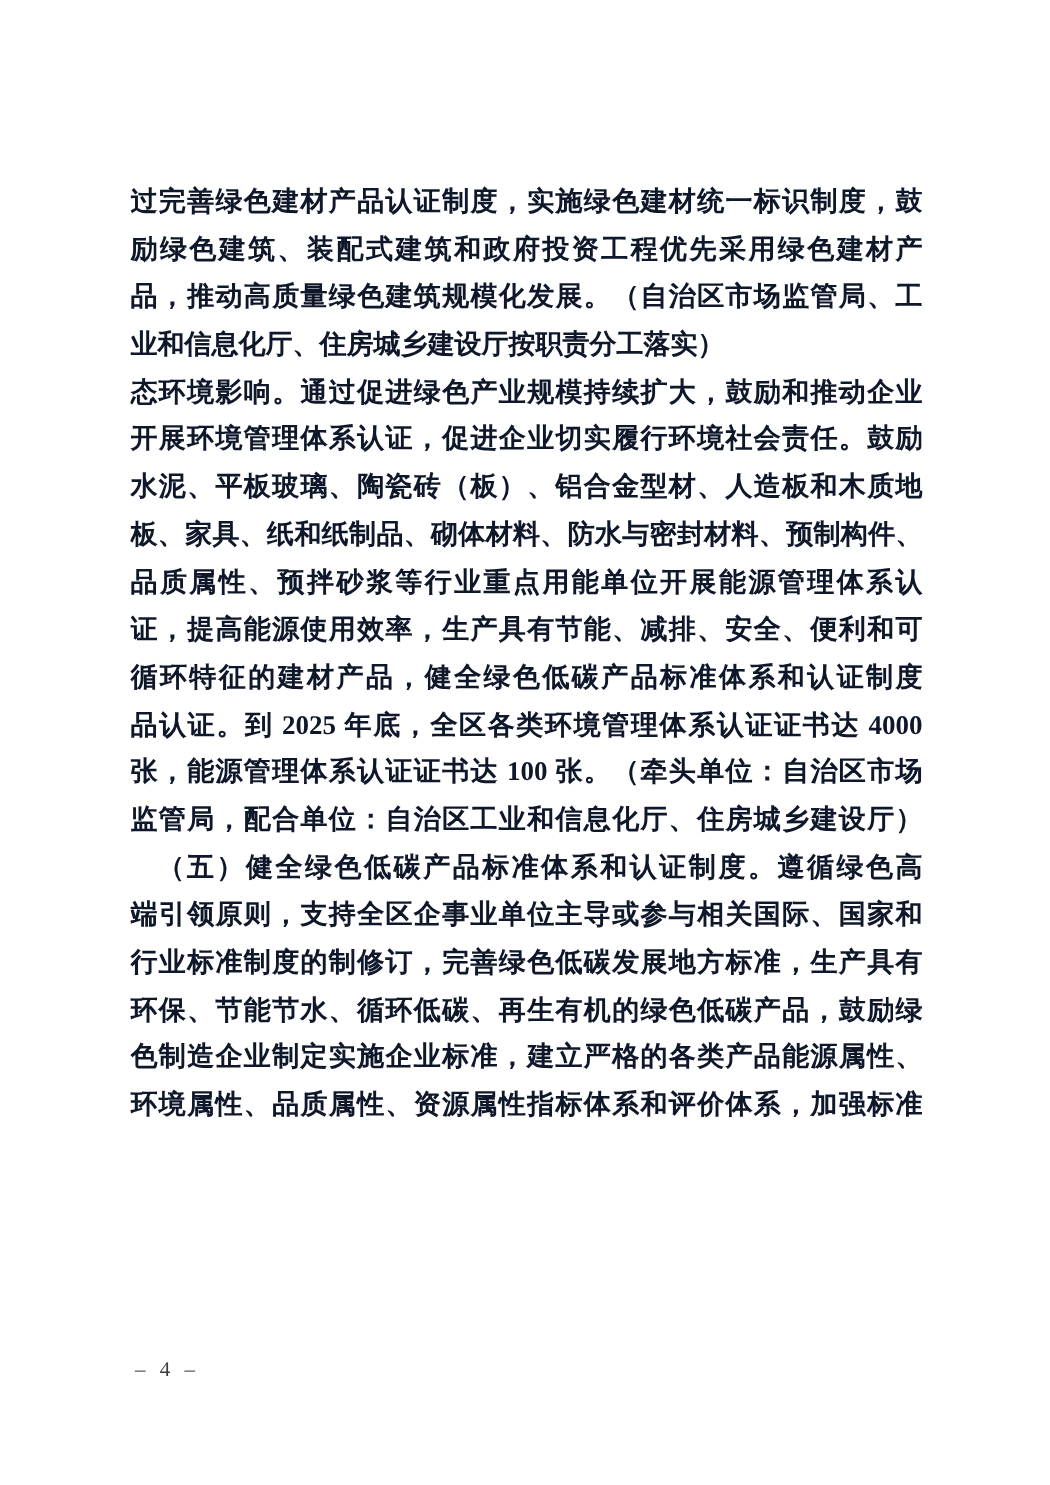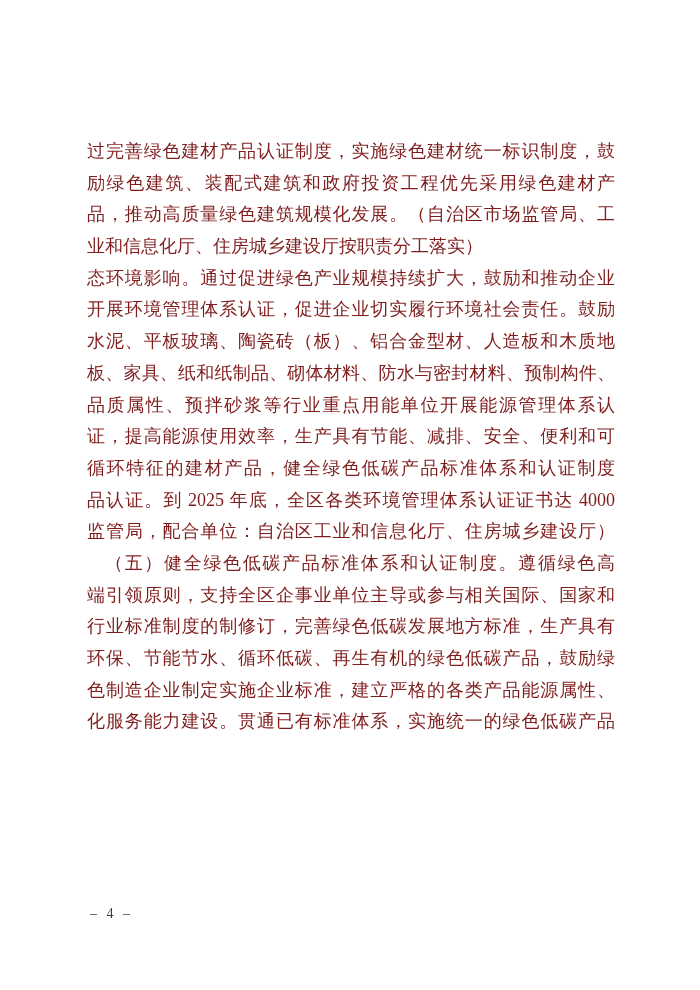--- a/index.html
+++ b/index.html
@@ -11,23 +11,24 @@
     position: relative;
     width: 700px;
     height: 990px;
     background: #ffffff;
     overflow: hidden;
     font-family: "Liberation Serif", "DejaVu Serif", serif;
   }
   .text-block {
     position: absolute;
     left: 87px;
-    top: 136px;
+    top: 119px;
     width: 528px;
-    color: #7f1d1d;
+    color: #0f172a;
+    font-weight: bold;
   }
   .line {
     height: 31.7px;
     line-height: 31.7px;
     font-size: 18px;
     text-align: justify;
     text-align-last: justify;
     white-space: normal;
     overflow: hidden;
   }
@@ -57,22 +58,23 @@
       <div class="line">品，推动高质量绿色建筑规模化发展。（自治区市场监管局、工</div>
       <div class="line para-end">业和信息化厅、住房城乡建设厅按职责分工落实）</div>
       <div class="line">态环境影响。通过促进绿色产业规模持续扩大，鼓励和推动企业</div>
       <div class="line">开展环境管理体系认证，促进企业切实履行环境社会责任。鼓励</div>
       <div class="line">水泥、平板玻璃、陶瓷砖（板）、铝合金型材、人造板和木质地</div>
       <div class="line">板、家具、纸和纸制品、砌体材料、防水与密封材料、预制构件、</div>
       <div class="line">品质属性、预拌砂浆等行业重点用能单位开展能源管理体系认</div>
       <div class="line">证，提高能源使用效率，生产具有节能、减排、安全、便利和可</div>
       <div class="line">循环特征的建材产品，健全绿色低碳产品标准体系和认证制度</div>
       <div class="line">品认证。到 2025 年底，全区各类环境管理体系认证证书达 4000</div>
+      <div class="line">张，能源管理体系认证证书达 100 张。（牵头单位：自治区市场</div>
       <div class="line">监管局，配合单位：自治区工业和信息化厅、住房城乡建设厅）</div>
       <div class="line indent">（五）健全绿色低碳产品标准体系和认证制度。遵循绿色高</div>
       <div class="line">端引领原则，支持全区企事业单位主导或参与相关国际、国家和</div>
       <div class="line">行业标准制度的制修订，完善绿色低碳发展地方标准，生产具有</div>
       <div class="line">环保、节能节水、循环低碳、再生有机的绿色低碳产品，鼓励绿</div>
       <div class="line">色制造企业制定实施企业标准，建立严格的各类产品能源属性、</div>
-      <div class="line">化服务能力建设。贯通已有标准体系，实施统一的绿色低碳产品</div>
+      <div class="line">环境属性、品质属性、资源属性指标体系和评价体系，加强标准</div>
     </div>
   <div class="page-number">– 4 –</div>
 </div>
 
 </body></html>

